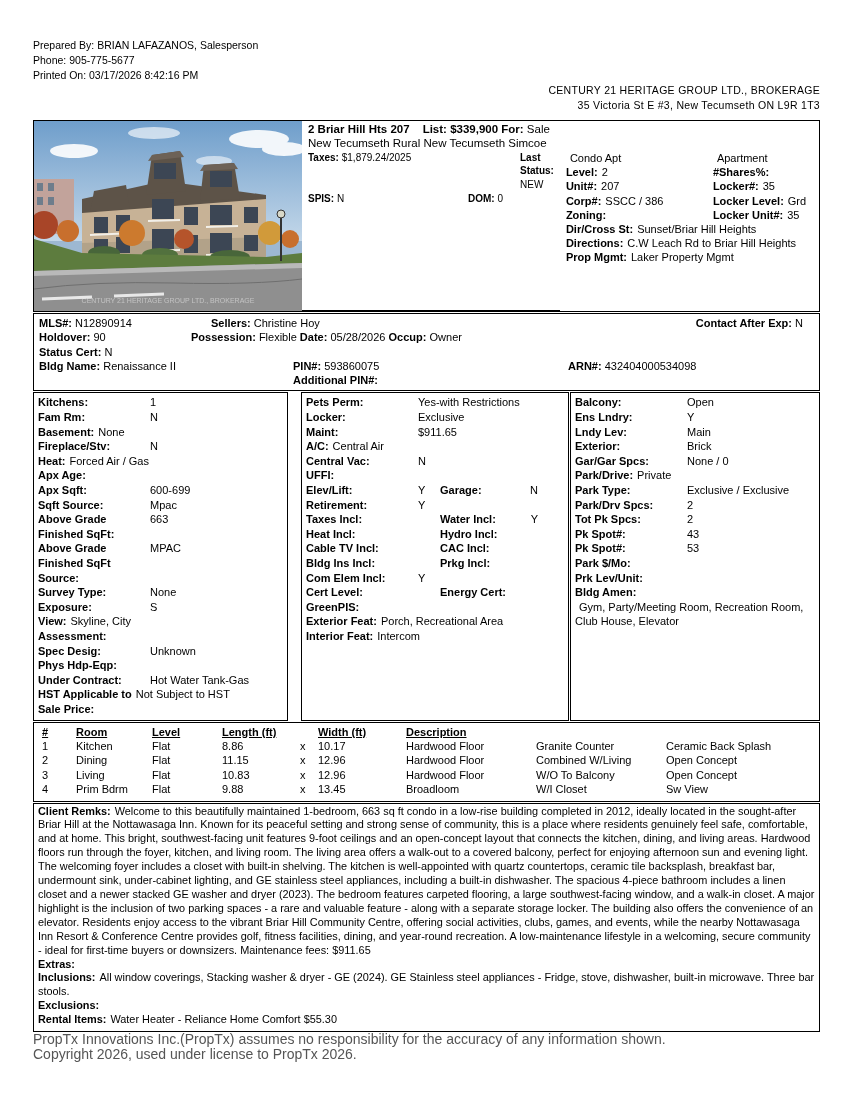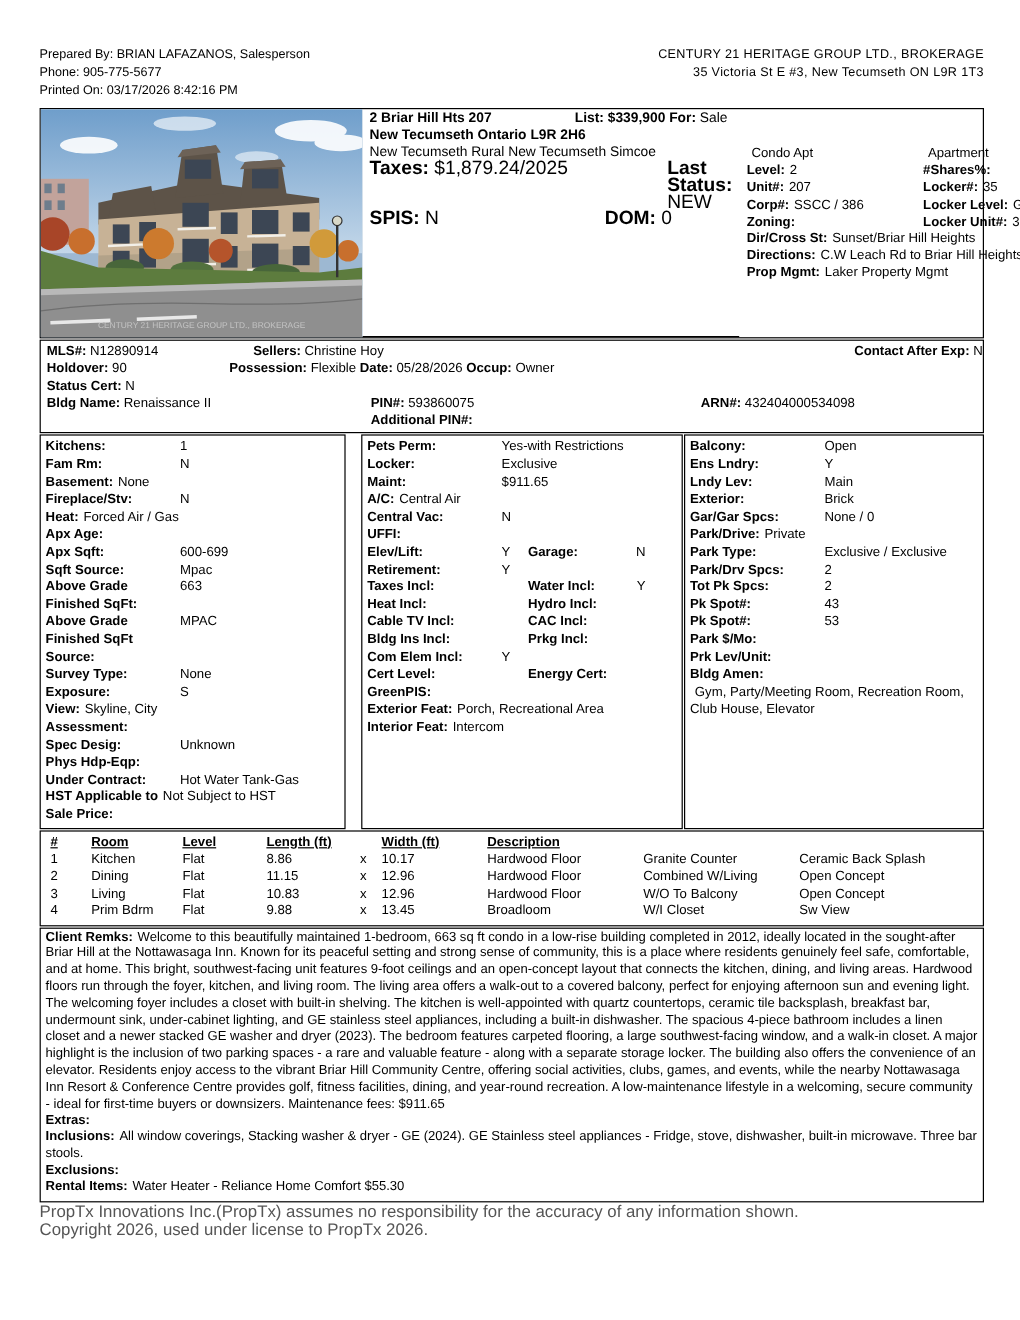--- a/index.html
+++ b/index.html
@@ -1,21 +1,21 @@
 <!DOCTYPE html>
 <html><head>
 <meta charset="utf-8">
 <style>
   * { box-sizing: border-box; }
   html,body { margin:0; padding:0; background:#e8e8e8; }
   body { width:850px; height:1100px; background:#ffffff; font-family:"Liberation Sans", sans-serif; color:#000; }
   .doc { padding:38px 30px 0 33px; }
 
   
-  .top-head { display:flex; justify-content:space-between; font-size:10.5px; line-height:15px; margin-bottom:7px; }
+  .top-head { display:flex; justify-content:space-between; font-size:10.5px; line-height:15px; margin-bottom:7px;flex-direction:column; }
   .top-head .right { text-align:right; letter-spacing:0.3px; }
 
   
   .frow { display:flex; align-items:baseline; font-size:11px; line-height:14.6px; }
   .frow .lab { font-weight:bold; flex:0 0 112px; white-space:nowrap; }
   .frow .val { white-space:nowrap; }
   .frow.pair .val { flex:0 0 22px; white-space:nowrap; }
   .frow .lab2 { font-weight:bold; white-space:nowrap; }
   .frow .val2 { margin-left:auto; margin-right:26px; }
   .frow.inline { display:block; white-space:normal; }
@@ -28,34 +28,34 @@
   b.lb { font-weight:bold; }
 
   
   .row1 { display:flex; border:1px solid #000; }
   .photo { width:268px; height:190px; flex:0 0 268px; background:#9db8d2; position:relative; overflow:hidden; }
   .photo svg { display:block; }
   .hpanel { flex:1; display:flex; flex-direction:row; }
   .hpanel .htop { padding:2px 6px 1px 6px; border-bottom:1px solid #000; }
   .hline { display:flex; font-size:11.5px; line-height:13.8px; }
   .hline .pricegrp { margin-left:auto; padding-right:4px; }
-  .hline-sub { display:flex; font-size:16px; line-height:13.8px;gap:36px; }
+  .hline-sub { display:flex; font-size:10px; line-height:13.8px; }
   .grp-w210 { flex:0 0 212px; }
   .grp-w155 { flex:0 0 160px; }
   .hcondo { padding:2px 6px; font-size:11px; }
   .ccols { display:flex;margin-top:28px; }
   .ccol1 { flex:0 0 147px; }
   .ccol2 { flex:0 0 150px; }
   .ccol3 { flex:1; }
   .ccols .frow { line-height:14.2px; }
   .fullline { font-size:11px; line-height:14.2px; }
   .fullline .lab { font-weight:bold; margin-right:4px; }
 
   
-  .mls-box { border:1px solid #000; margin-top:1px; padding:2px 0 3px 5px; font-size:11px; }
+  .mls-box { border:1px solid #000; margin-top:1px; padding:2px 16px 3px 5px; font-size:11px; }
   .mline { display:flex; line-height:14.3px; }
   .mgrp { white-space:nowrap; }
   .m-right { margin-left:auto; }
   .mgrid { display:grid; grid-template-columns:1fr 275px 235px; line-height:14.3px; }
 
   
   .cols { display:flex; margin-top:1px; }
   .colbox { border:1px solid #000; padding:2px 4px 3px 4px; }
   .colbox.c1 { flex:0 0 255px; }
   .colbox.c2 { flex:0 0 268px; margin-left:13px; }
@@ -188,23 +188,20 @@
       <div class="htop">
         <div class="hline">
           <b class="lb">2 Briar Hill Hts 207</b>
           <span class="pricegrp">
             <b class="lb">List:</b>
             <b class="lb">$339,900</b>
             <b class="lb">For:</b>
             <span>Sale</span>
           </span>
         </div>
-        <div class="hline">
-            <b class="lb">New Tecumseth Ontario L9R 2H6</b>
-          </div>
         <div class="hline">
             <span>New Tecumseth Rural New Tecumseth Simcoe</span>
           </div>
         <div class="hline-sub">
           <span class="grp-w210">
             <b class="lb">Taxes:</b>
             <span>$1,879.24/2025</span>
           </span>
           <span>
             <b class="lb">Last Status:</b>

